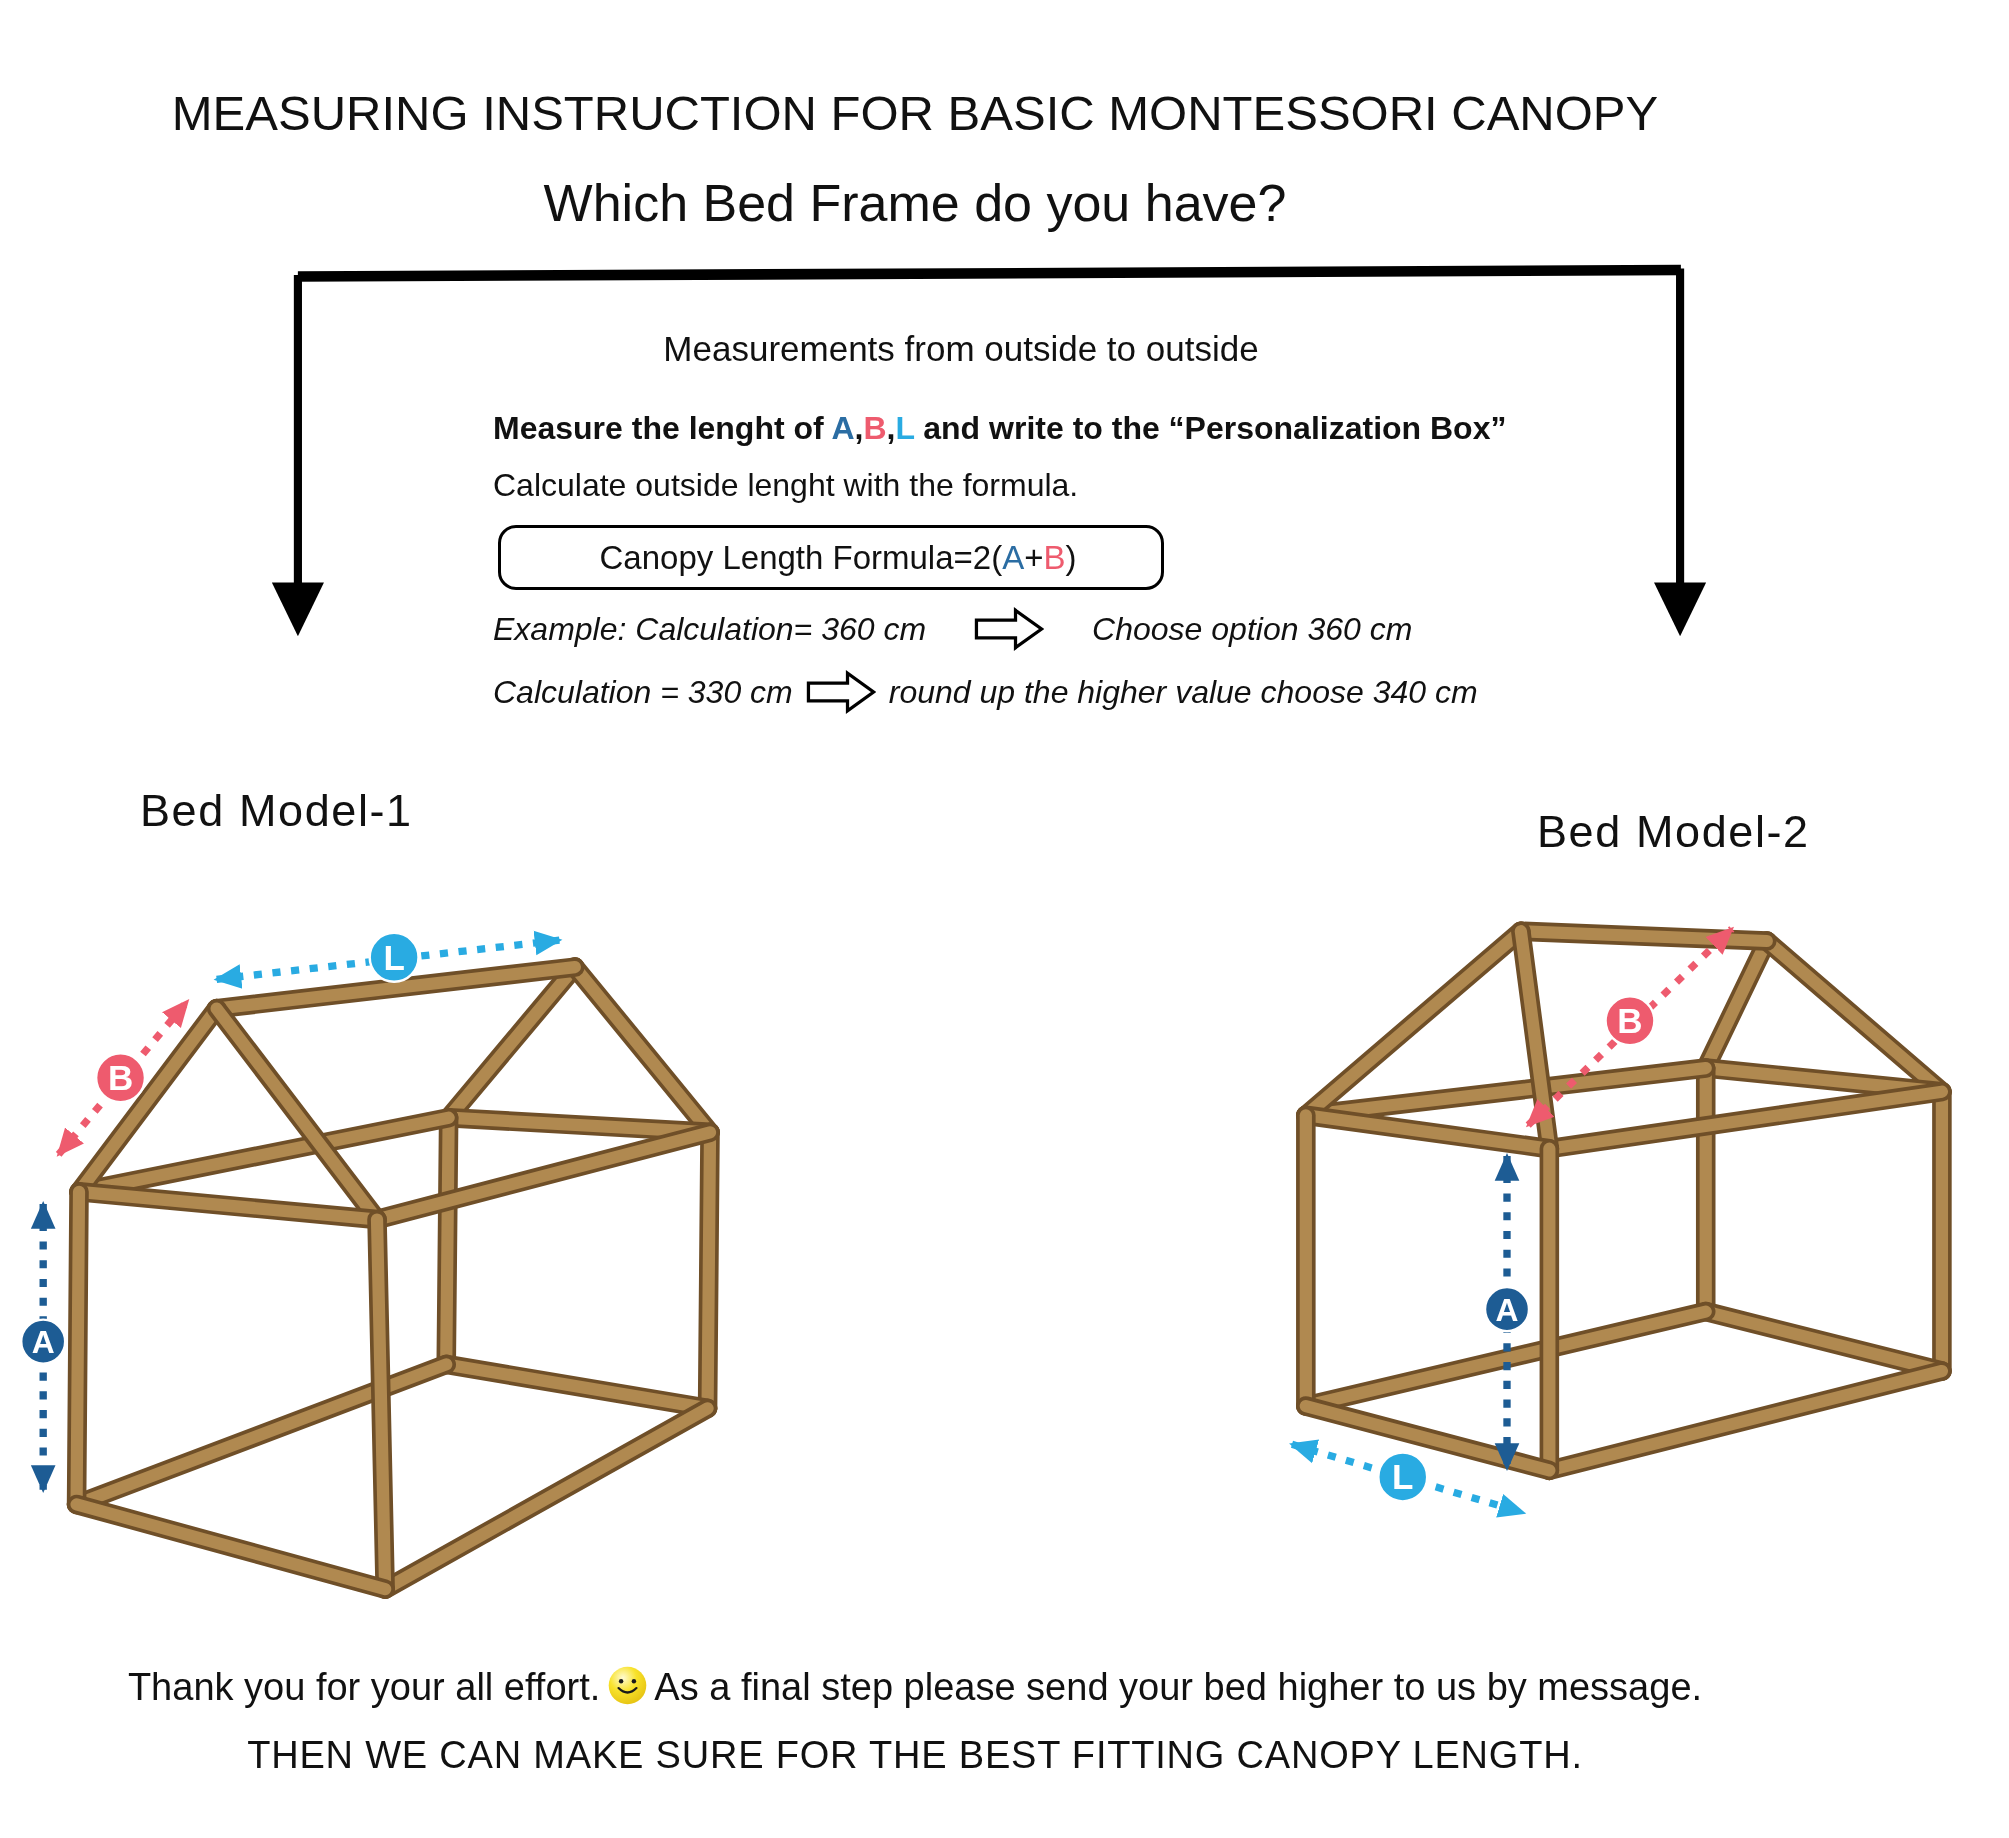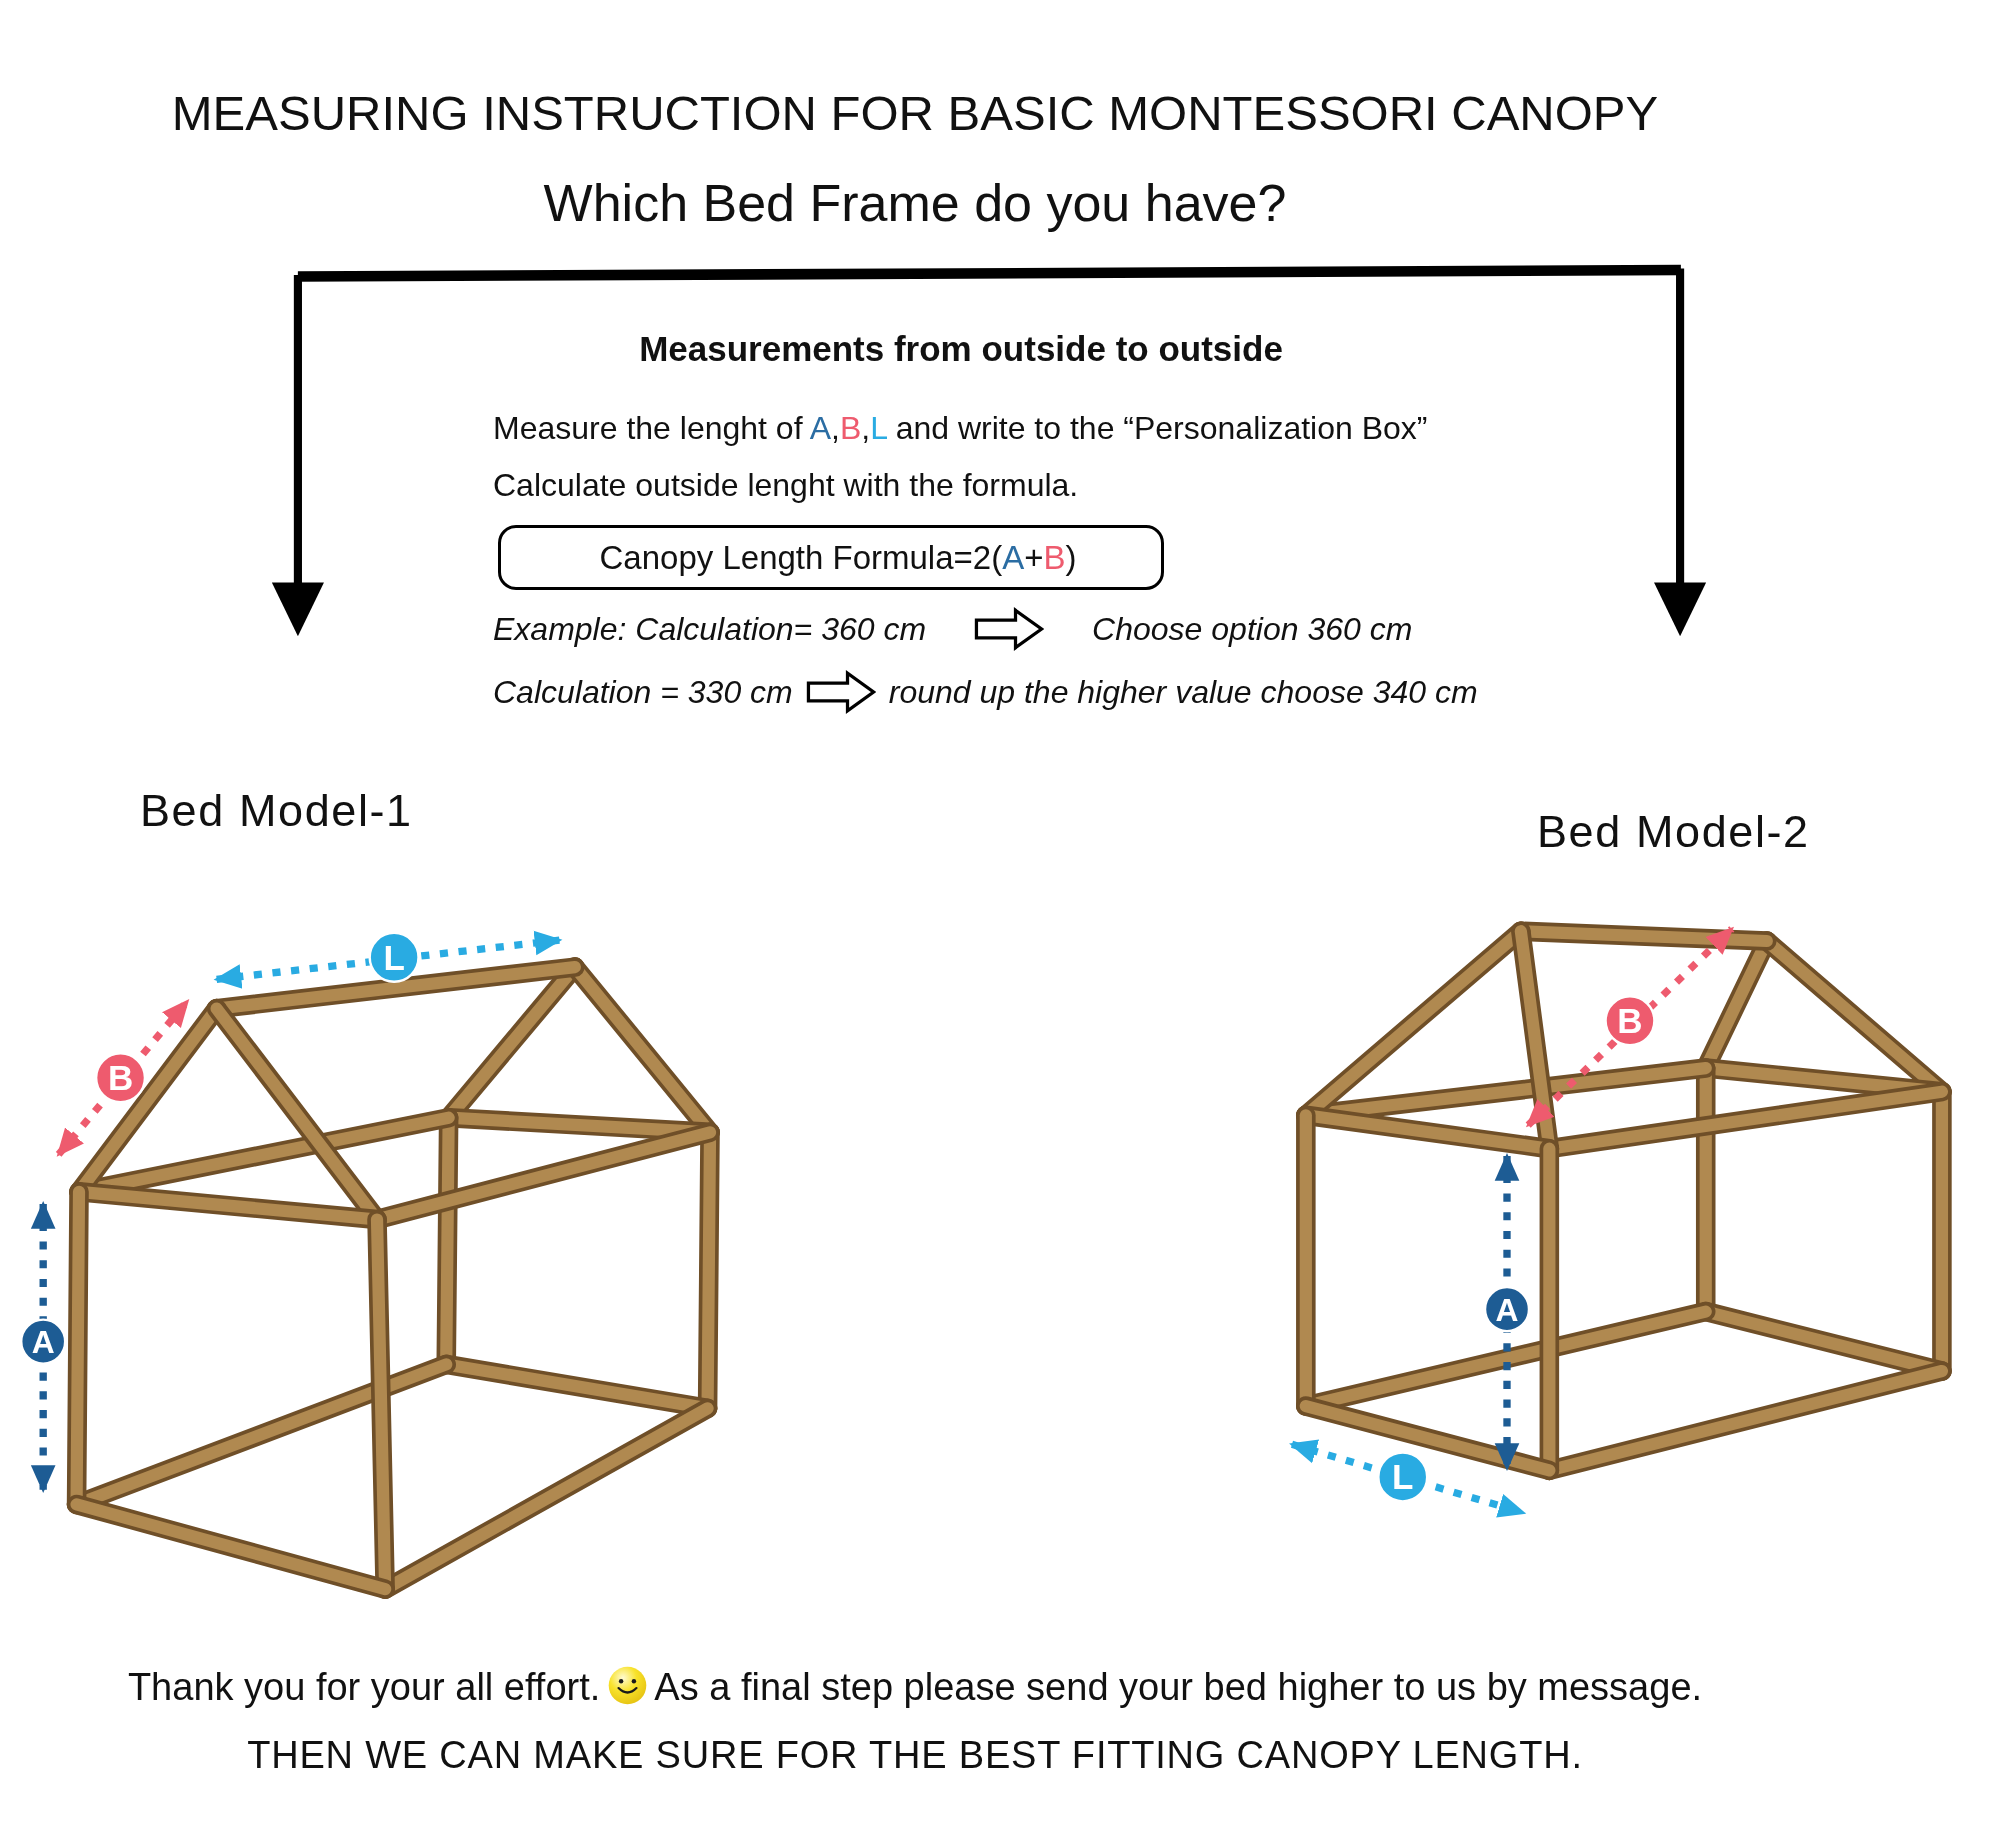--- a/index.html
+++ b/index.html
@@ -2,23 +2,23 @@
 <html style="font-size:13px"><head>
 <meta charset="utf-8">
 <style>
   html,body{margin:0;padding:0;background:#fff;}
   .page{position:relative;width:2010px;height:1839px;background:#fff;overflow:hidden;
         font-family:"Liberation Sans",sans-serif;color:#111;}
   .abs{position:absolute;}
   .centerline{left:0;width:1830px;text-align:center;white-space:nowrap;}
   .title{top:85px;font-size:49px;letter-spacing:0px;}
   .subtitle{top:173px;font-size:52px;}
-  .mh{top:329px;font-size:35px;font-weight:bold;left:456px;width:1010px;text-align:center;white-space:nowrap;}
+  .mh{top:329px;font-size:35px;font-weight:normal;left:456px;width:1010px;text-align:center;white-space:nowrap;}
   .bodyline{font-size:32px;white-space:nowrap;}
-  .l1{left:493px;top:410px;}
+  .l1{left:493px;top:410px;font-weight:bold;}
   .l2{left:493px;top:467px;}
   .formulabox{left:498px;top:525px;width:646px;height:59px;border:3.3px solid #000;border-radius:18px;
       display:flex;align-items:center;justify-content:center;font-size:33px;white-space:nowrap;background:#fff;padding-left:14px;}
   .ex{display:flex;align-items:center;gap:13px;font-style:italic;font-size:32px;white-space:nowrap;}
   .ex1{left:493px;top:606px;gap:48px;}
   .ex2{left:493px;top:669px;}
   .modelname{font-size:45px;letter-spacing:1.6px;white-space:nowrap;}
   .mn1{left:140px;top:785px;}
   .mn2{left:1537px;top:806px;}
   .footer1{top:1664px;font-size:38px;}

